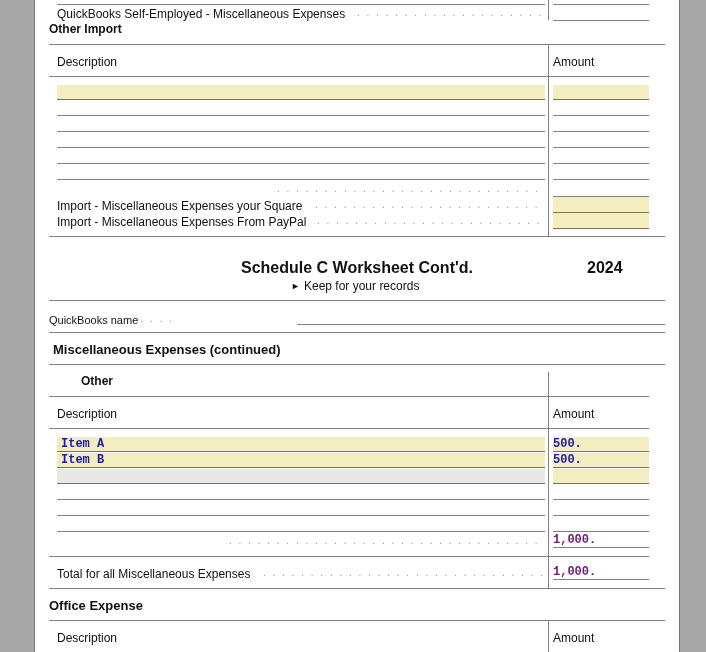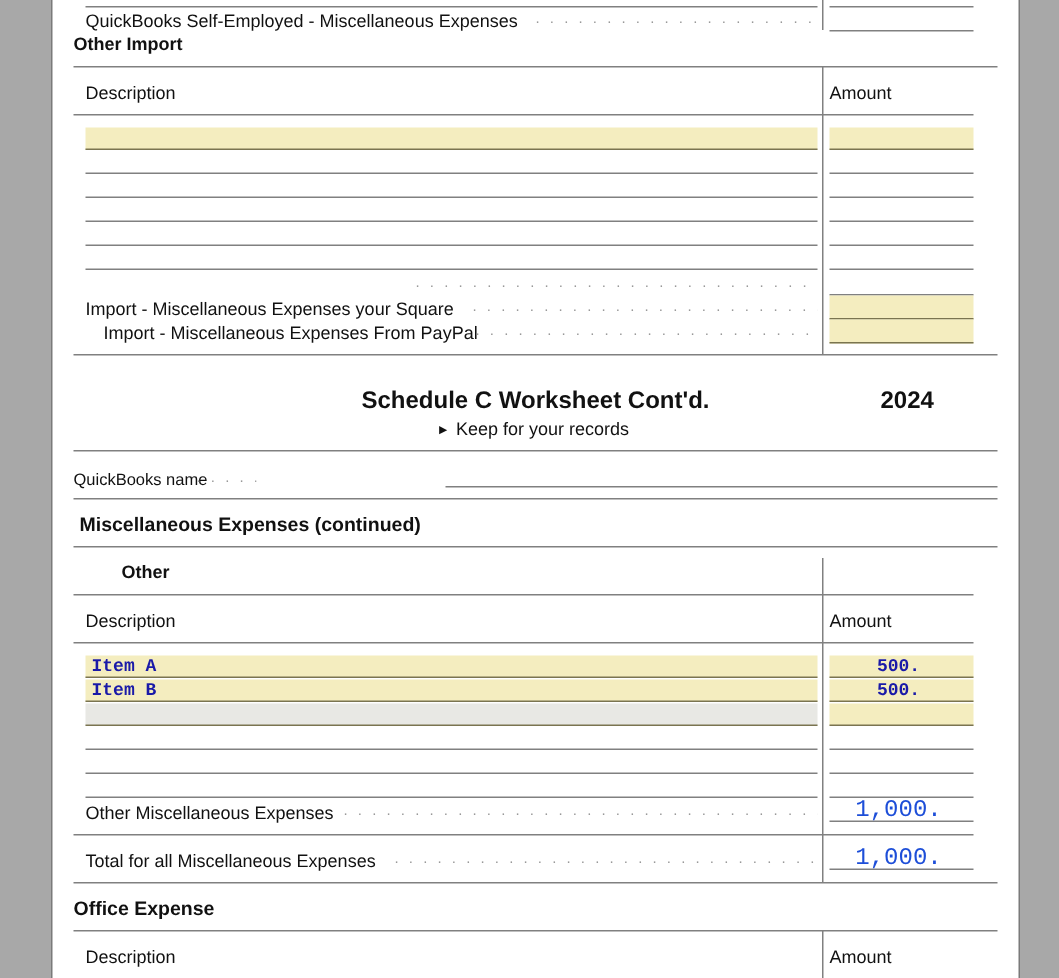--- a/index.html
+++ b/index.html
@@ -11,22 +11,22 @@
   .vline { position:absolute; width:1px; background:#808080; }
   .txt { position:absolute; font-size:12px; white-space:nowrap; line-height:14px; }
   .bold { font-weight:bold; }
   .sec { position:absolute; font-size:13px; font-weight:bold; white-space:nowrap; }
   .dots { position:absolute; height:14px; overflow:hidden; white-space:nowrap; font-size:10px; color:#999; letter-spacing:2px; }
   .field { position:absolute; height:15px; border-bottom:1px solid #7a7450; }
   .field.y { background:#f4edbf; }
   .field.g { background:#e8e8e4; }
   .field.w { background:transparent; border-bottom:1px solid #808080; }
   .mono { font-family:"Liberation Mono", monospace; font-size:12px; font-weight:bold; color:#1a1aa8; line-height:15px; }
-  .monoblk { font-family:"Liberation Mono", monospace; font-size:16px; font-weight:normal; color:#1d4ed8; line-height:15px; }
-  .right { text-align:center; padding-right:4px; box-sizing:border-box; }
+  .monoblk { font-family:"Liberation Mono", monospace; font-size:12px; font-weight:bold; color:#701a75; line-height:15px; }
+  .right { text-align:left; padding-right:4px; box-sizing:border-box; }
   .left { padding-left:4px; box-sizing:border-box; }
 </style>
 </head>
 <body>
 
 <div class="page">
 
   <div class="hline" style="left:22px; top:4px; width:488px;"></div>
   <div class="hline" style="left:518px; top:4px; width:96px;"></div>
   <div class="vline" style="left:513px; top:0; height:20px;"></div>
@@ -56,21 +56,21 @@
       <div class="field w right" style="left: 518px; top: 165px; width: 96px; font-size: 12px; line-height: 15px;"></div>
     </div>
 
   <div class="dots" style="left:242px; top:183px; width:268px;">. . . . . . . . . . . . . . . . . . . . . . . . . . . . . . . . . . . . . . . . . . . . . . . . . . . . .</div>
   <div class="field w" style="left:518px; top:181px; width:96px;"></div>
 
   <div class="txt" style="left:22px; top:199px;">Import - Miscellaneous Expenses your Square</div>
   <div class="dots" style="left:280px; top:199px; width:230px;">. . . . . . . . . . . . . . . . . . . . . . . . . . . . . . . . . . . . . . . . . . . . .</div>
   <div class="field y" style="left:518px; top:197px; width:96px;"></div>
 
-  <div class="txt" style="left:22px; top:215px;margin-left:12px;">Import - Miscellaneous Expenses From PayPal</div>
+  <div class="txt" style="left:22px; top:215px;">Import - Miscellaneous Expenses From PayPal</div>
   <div class="dots" style="left:282px; top:215px; width:228px;">. . . . . . . . . . . . . . . . . . . . . . . . . . . . . . . . . . . . . . . . . . . . .</div>
   <div class="field y" style="left:518px; top:213px; width:96px;"></div>
   <div class="hline" style="left:14px; top:236px; width:616px;"></div>
 
   <div class="txt bold" style="left:206px; top:259px; font-size:16px; line-height:18px;">Schedule C Worksheet Cont'd.</div>
   <div class="txt bold" style="left:552px; top:259px; font-size:16px; line-height:18px;">2024</div>
   <div class="txt" style="left:256px; top:279px; font-size:9px;">►</div>
   <div class="txt" style="left:269px; top:279px;">Keep for your records</div>
   <div class="hline" style="left:14px; top:300px; width:616px;"></div>
   <div class="txt" style="left:14px; top:313px; font-size:11px;">QuickBooks name</div>
@@ -95,21 +95,20 @@
       <div class="field g mono left" style="left: 22px; top: 469px; width: 488px;"></div>
       <div class="field y mono right" style="left: 518px; top: 469px; width: 96px;"></div>
       <div class="field w mono left" style="left: 22px; top: 485px; width: 488px;"></div>
       <div class="field w mono right" style="left: 518px; top: 485px; width: 96px;"></div>
       <div class="field w mono left" style="left: 22px; top: 501px; width: 488px;"></div>
       <div class="field w mono right" style="left: 518px; top: 501px; width: 96px;"></div>
       <div class="field w mono left" style="left: 22px; top: 517px; width: 488px;"></div>
       <div class="field w mono right" style="left: 518px; top: 517px; width: 96px;"></div>
     </div>
 
-  <div class="txt" style="left:22px; top:535px;">Other Miscellaneous Expenses</div>
   <div class="dots" style="left:194px; top:535px; width:316px;">. . . . . . . . . . . . . . . . . . . . . . . . . . . . . . . . . . . . . . . . . . . . . . . . . . . . . . . . . . .</div>
   <div class="field w monoblk right" style="left:518px; top:533px; width:96px;">1,000.</div>
   <div class="hline" style="left:14px; top:556px; width:600px;"></div>
 
   <div class="txt" style="left:22px; top:567px;">Total for all Miscellaneous Expenses</div>
   <div class="dots" style="left:228px; top:567px; width:282px;">. . . . . . . . . . . . . . . . . . . . . . . . . . . . . . . . . . . . . . . . . . . . . . . . . . .</div>
   <div class="field w monoblk right" style="left:518px; top:565px; width:96px;">1,000.</div>
   <div class="hline" style="left:14px; top:588px; width:616px;"></div>
 
   <div class="sec" style="left:14px; top:598px;">Office Expense</div>

